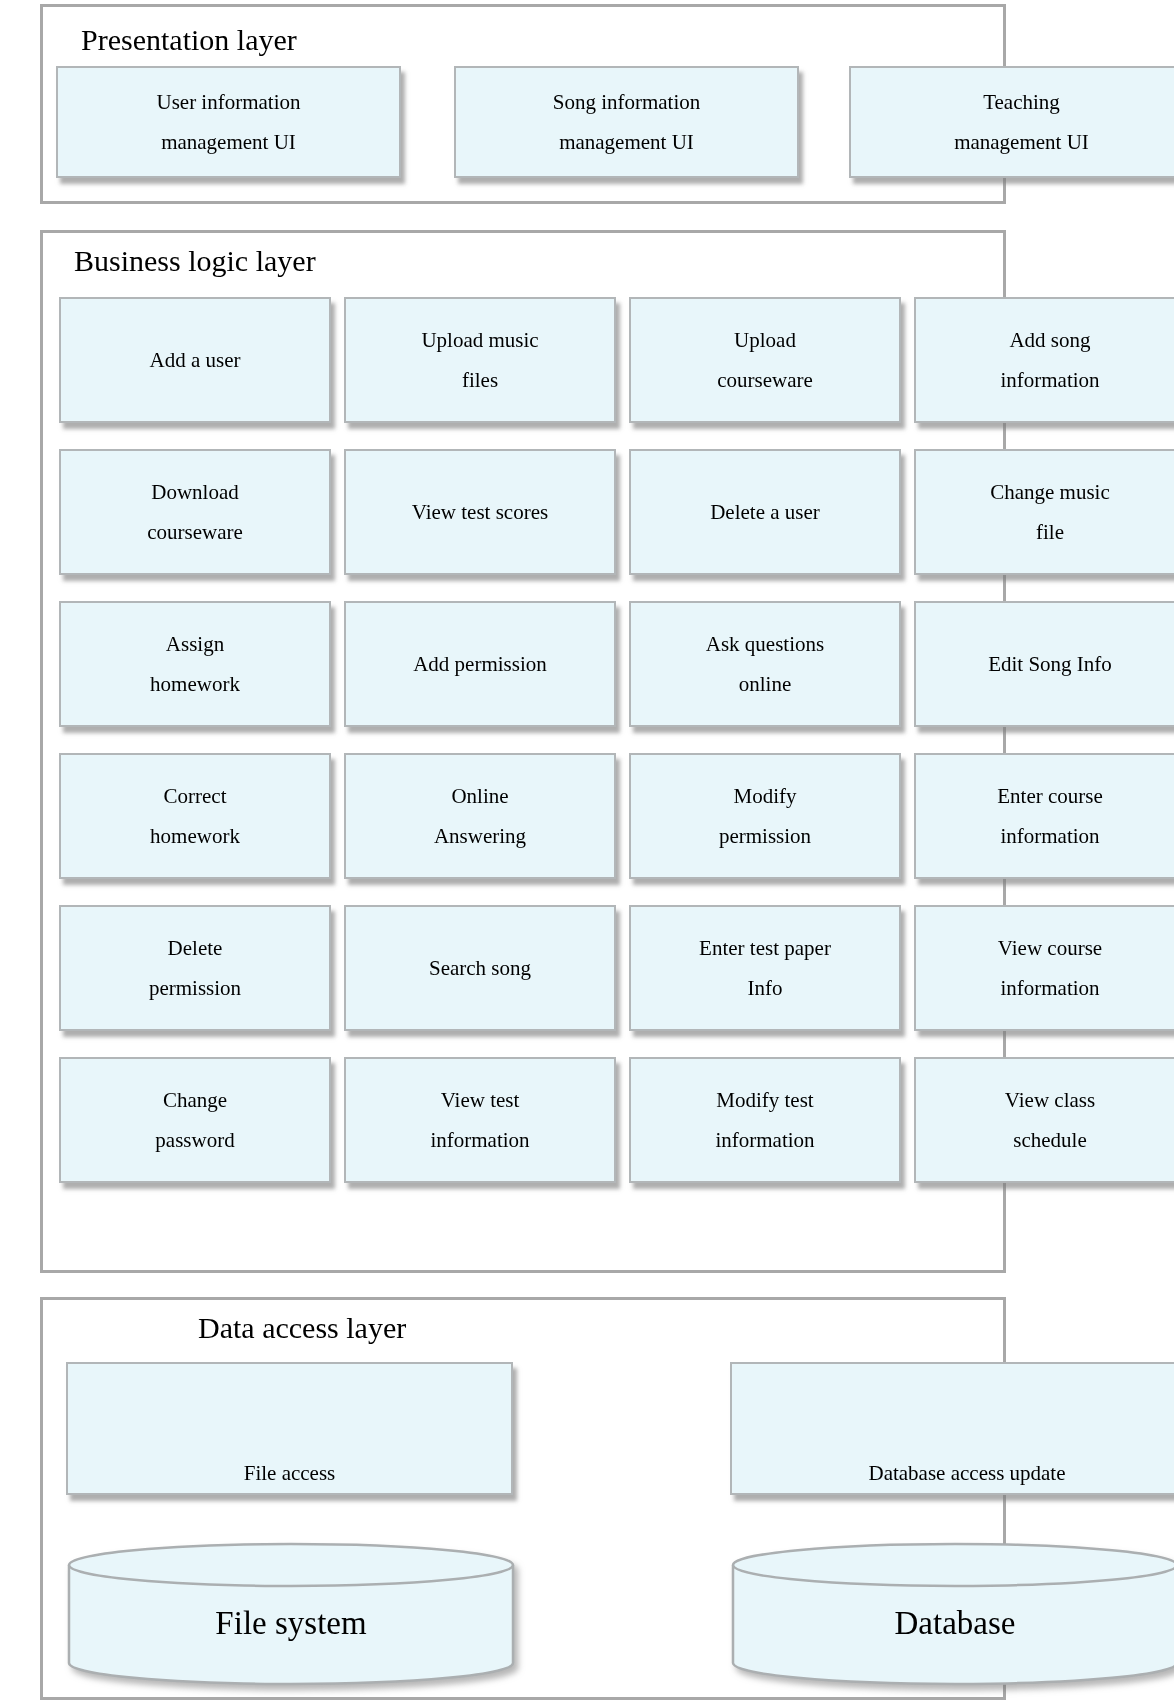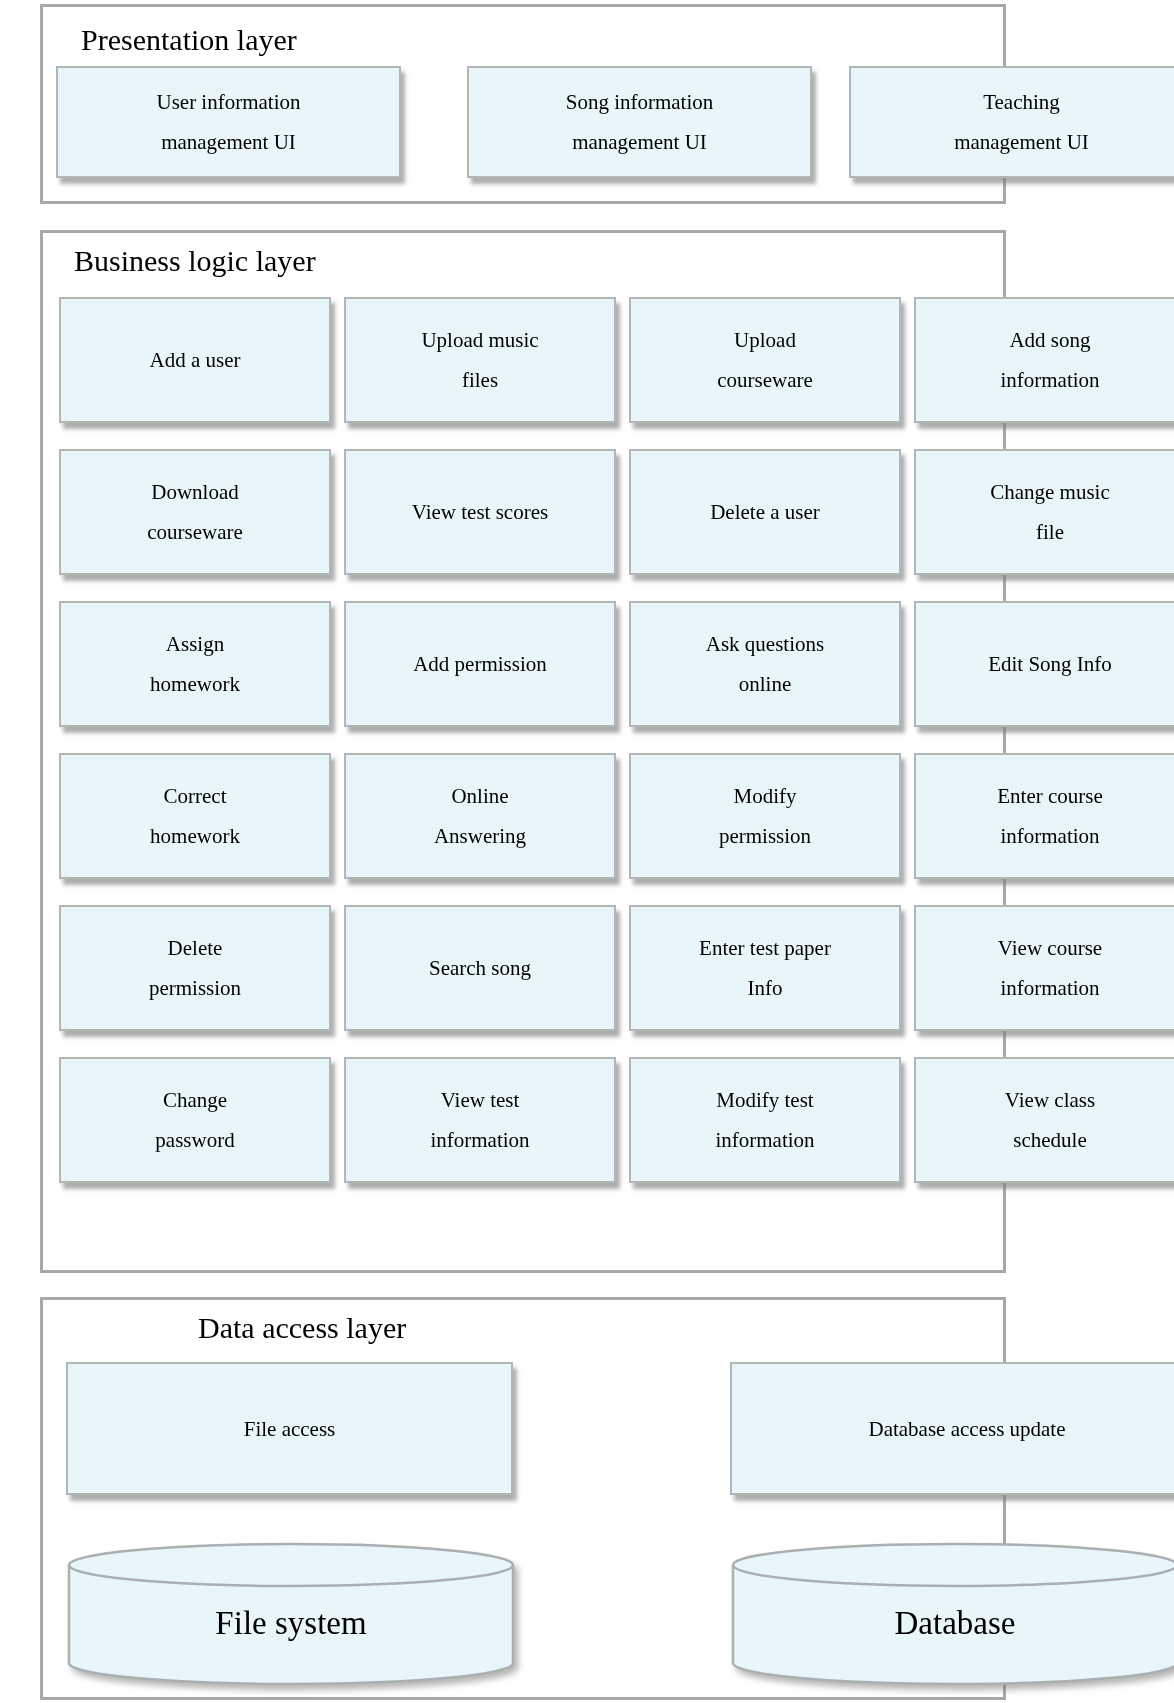--- a/index.html
+++ b/index.html
@@ -45,34 +45,34 @@
     border:2.5px solid var(--box-border);
     box-shadow:4px 6px 4px var(--shadow-color);
     display:flex;align-items:center;justify-content:center;
     text-align:center;
     font-size:21px;
     line-height:40px;
     white-space:pre-line;
   }
   .pres-box{top:59px;height:112px;width:345px;}
   #pres-box-0{left:13px;}
-  #pres-box-1{left:424px;}
+  #pres-box-1{left:411px;}
   #pres-box-2{left:806px;}
 
   .grid{
     position:absolute;
     left:16px;top:64px;
     display:grid;
     grid-template-columns:repeat(4,272px);
     grid-auto-rows:126px;
     gap:26px 13px;
   }
   .grid .box{position:static;}
 
-  .da-box{top:62px;height:133px;}
+  .da-box{top:62px;height:133px;align-items:flex-end;}
   #da-box-0{left:23px;width:447px;}
   #da-box-1{left:687px;width:450px;padding-left:24px;}
 
   .cylinder{
     position:absolute;
     top:240px;width:450px;height:150px;
     filter:drop-shadow(4px 5px 3px rgba(110,110,110,0.5));
   }
   #cylinder-0{left:23px;}
   #cylinder-1{left:687px;}

